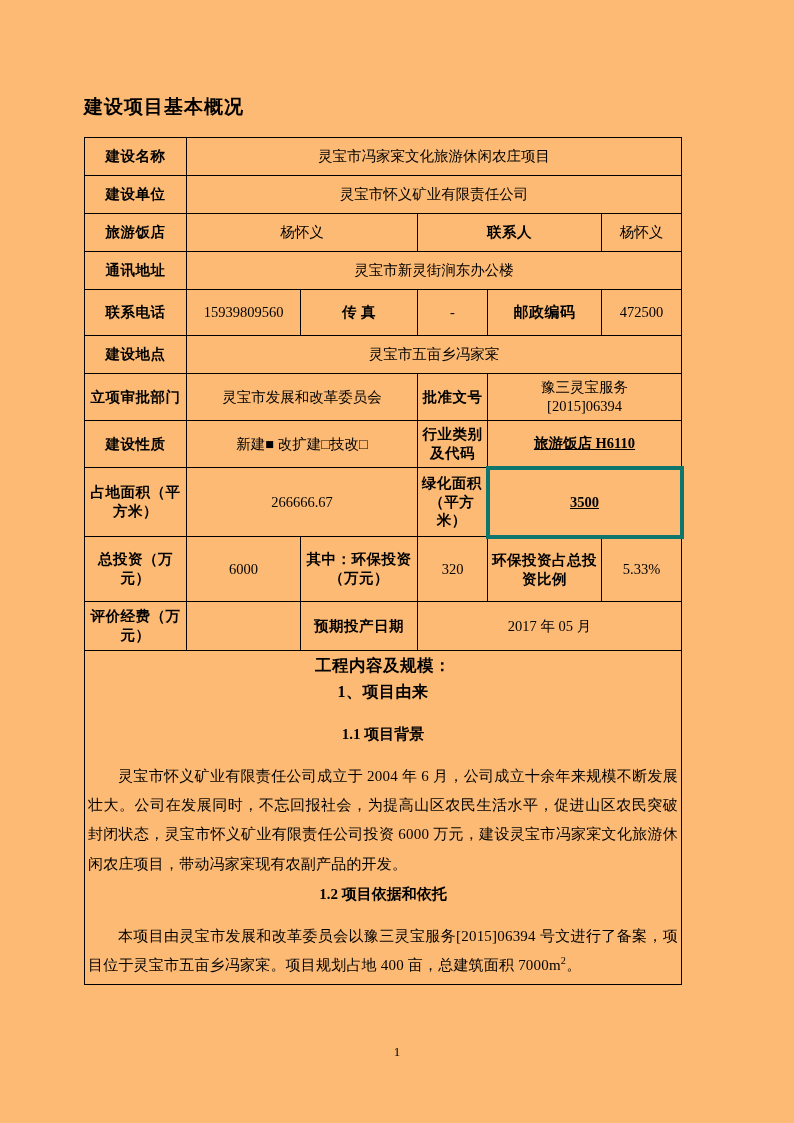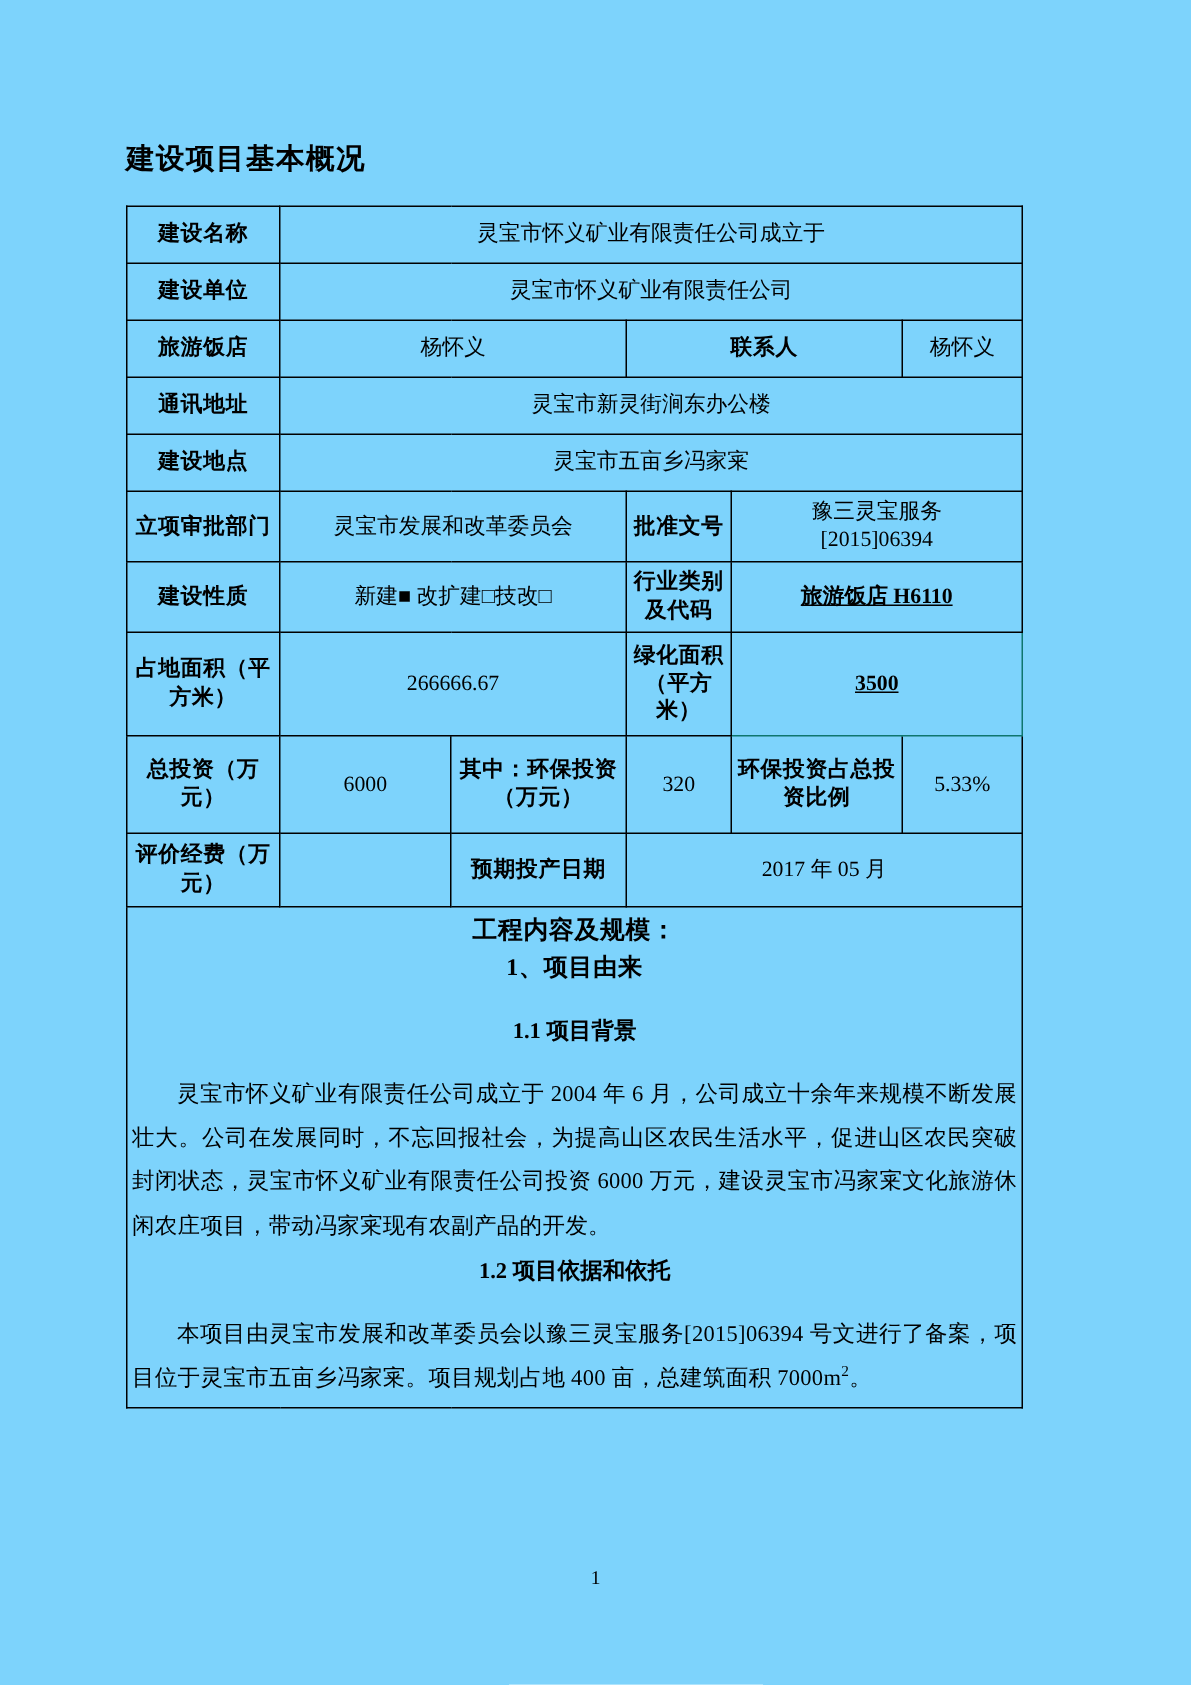--- a/index.html
+++ b/index.html
@@ -14,21 +14,21 @@
     font-family: "Liberation Serif", "DejaVu Serif", serif;
     color: #000000;
     overflow: hidden;
   }
 
   .page {
     position: absolute;
     left: 0; top: 0;
     width: 794px;
     height: 1123px;
-    background: #7dd3fc;
+    background: #fdba74;
   }
 
   
   .doc-heading {
     position: absolute;
     left: 84px;
     top: 96px;
     font-size: 19px;
     font-weight: bold;
     letter-spacing: 1px;
@@ -128,40 +128,48 @@
       <col style="width:114px">
       <col style="width:117px">
       <col style="width:70px">
       <col style="width:114px">
       <col style="width:80px">
     </colgroup>
     <tbody>
 
       <tr>
         <td class="lbl" style="height:37px">建设名称</td>
-        <td class="val" colspan="5">灵宝市怀义矿业有限责任公司成立于</td>
+        <td class="val" colspan="5">灵宝市冯家宷文化旅游休闲农庄项目</td>
       </tr>
 
       <tr>
         <td class="lbl" style="height:37px">建设单位</td>
         <td class="val" colspan="5">灵宝市怀义矿业有限责任公司</td>
       </tr>
 
       <tr>
         <td class="lbl" style="height:37px">旅游饭店</td>
         <td class="val" colspan="2">杨怀义</td>
         <td class="lbl" colspan="2">联系人</td>
         <td class="val">杨怀义</td>
       </tr>
 
       <tr>
         <td class="lbl" style="height:37px">通讯地址</td>
         <td class="val" colspan="5">灵宝市新灵街涧东办公楼</td>
       </tr>
 
+      <tr>
+        <td class="lbl" style="height:45px">联系电话</td>
+        <td class="val-num">15939809560</td>
+        <td class="lbl" style="width:70px">传  真</td>
+        <td class="val-num">-</td>
+        <td class="lbl" style="font-size:15px">邮政编码</td>
+        <td class="val-num">472500</td>
+      </tr>
 
       <tr>
         <td class="lbl" style="height:37px">建设地点</td>
         <td class="val" colspan="5">灵宝市五亩乡冯家宷</td>
       </tr>
 
       <tr>
         <td class="lbl" style="height:46px">立项审批部门</td>
         <td class="val" colspan="2">灵宝市发展和改革委员会</td>
         <td class="lbl" colspan="1">批准文号</td>
@@ -175,21 +183,21 @@
         <td class="lbl" style="height:46px">建设性质</td>
         <td class="val" colspan="2">新建■ 改扩建□技改□</td>
         <td class="lbl">行业类别及代码</td>
         <td class="bold-u" colspan="2" style="border:1px solid #000; text-align:center">旅游饭店 H6110</td>
       </tr>
 
       <tr>
         <td class="lbl" style="height:68px">占地面积（平方米）</td>
         <td class="val-num" colspan="2">266666.67</td>
         <td class="lbl">绿化面积（平方米）</td>
-        <td class="bold-u" colspan="2" style="border:1px solid #0f766e; text-align:center">3500</td>
+        <td class="bold-u" colspan="2" style="border:4px solid #0f766e; text-align:center">3500</td>
       </tr>
 
       <tr>
         <td class="lbl" style="height:64px">总投资（万元）</td>
         <td class="val-num">6000</td>
         <td class="lbl">其中：环保投资（万元）</td>
         <td class="val-num">320</td>
         <td class="lbl">环保投资占总投资比例</td>
         <td class="val-num">5.33%</td>
       </tr>

